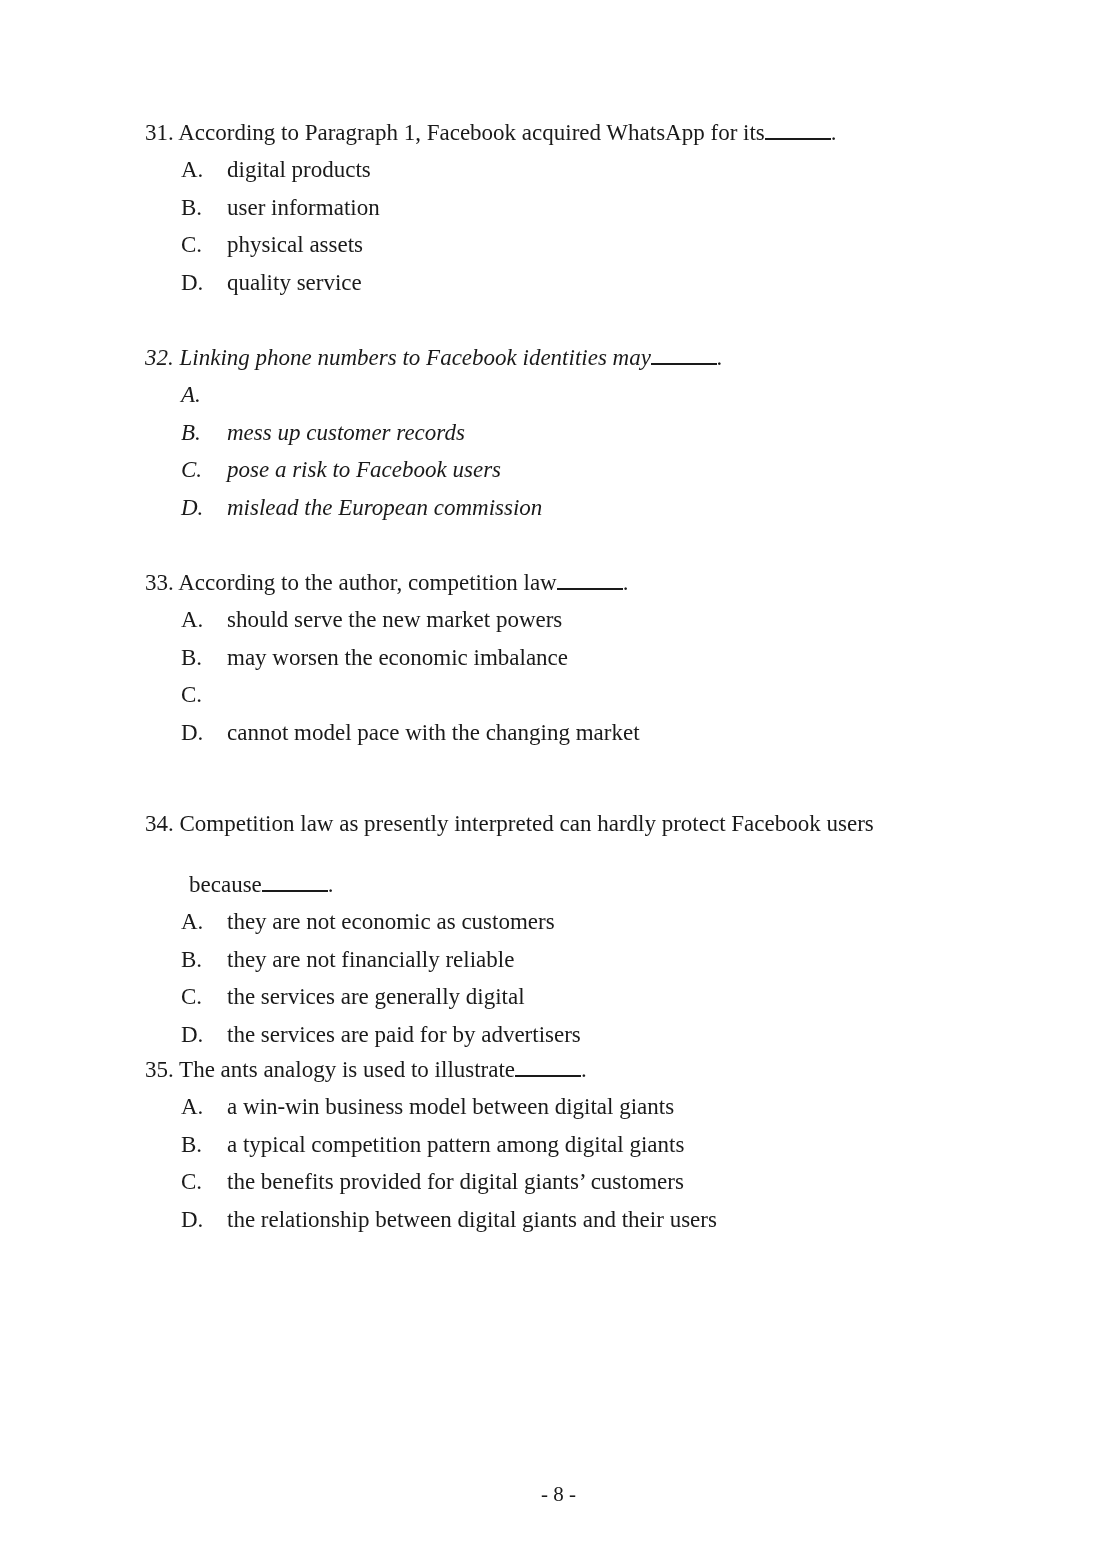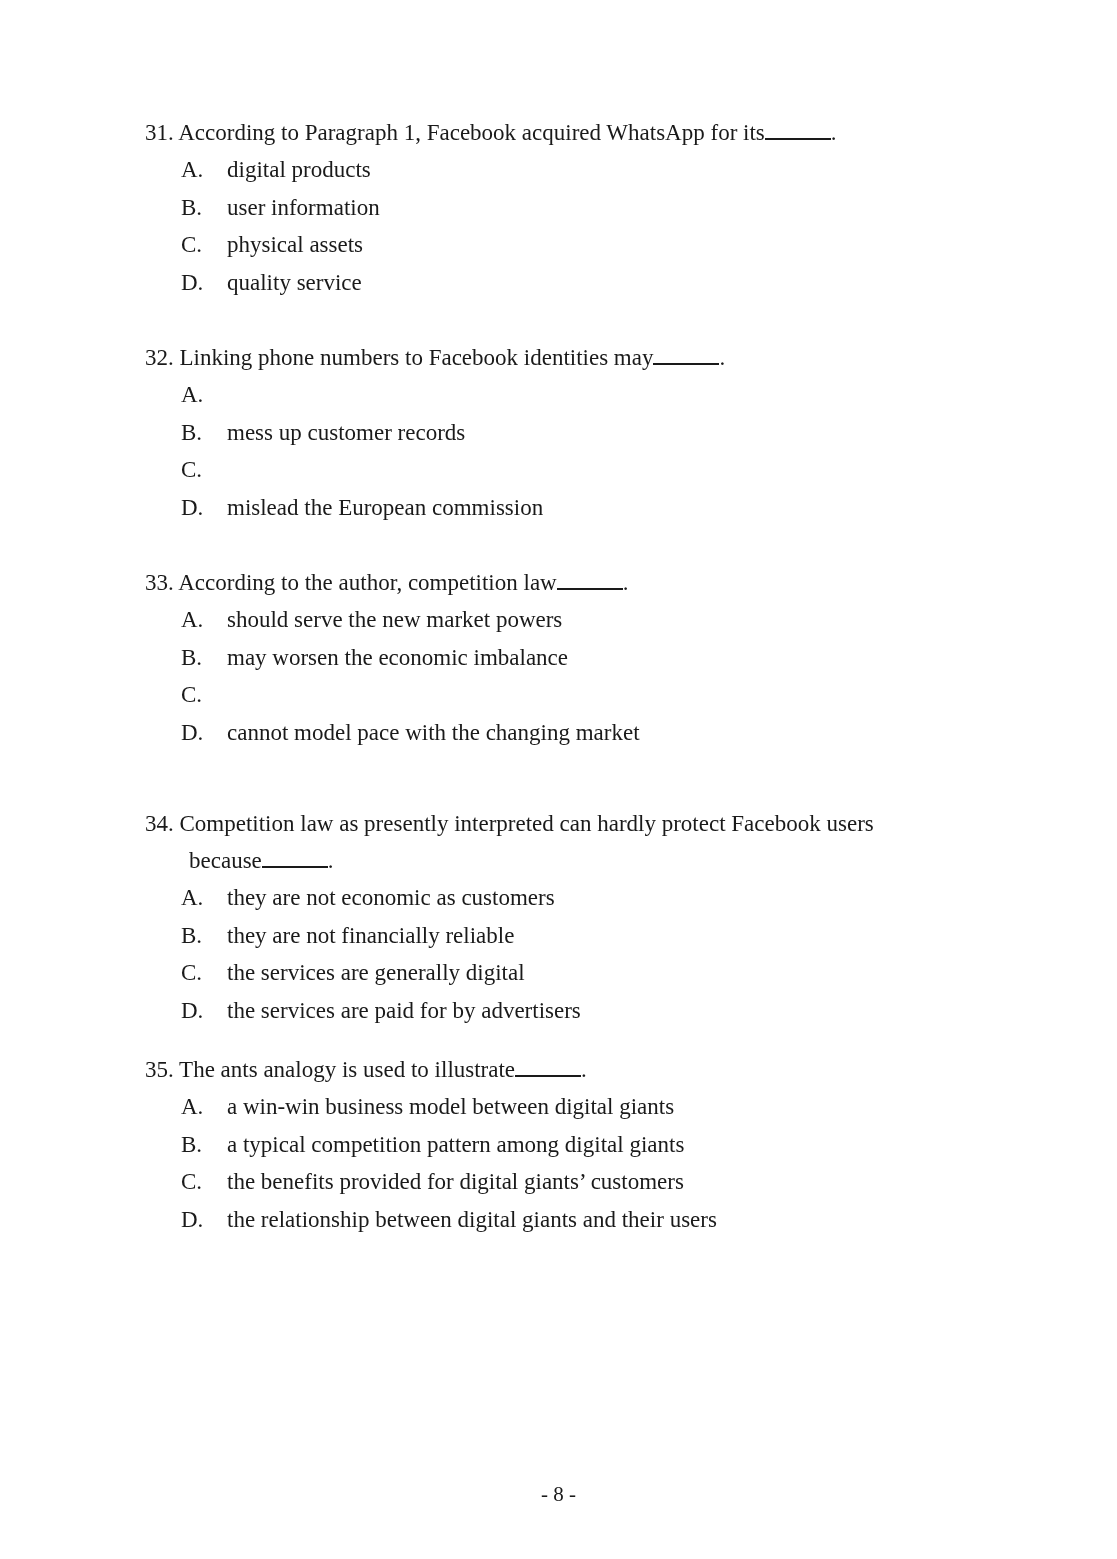--- a/index.html
+++ b/index.html
@@ -5,21 +5,21 @@
   html, body { margin: 0; padding: 0; background: #ffffff; }
   body {
     width: 1117px; height: 1559px; position: relative; overflow: hidden;
     font-family: "Liberation Serif", "DejaVu Serif", serif;
     color: #1a1a1a;
   }
   .page { position: absolute; left: 0; top: 0; width: 922px; height: 1559px; }
   .question { position: absolute; left: 145px; width: 820px; }
   .stem { font-size: 23px; line-height: 37px; white-space: nowrap; }
   .stem .blank { display: inline-block; width: 66px; border-bottom: 2px solid #1a1a1a; height: 18px; vertical-align: baseline; }
-  .stem-cont { padding-left: 44px; }
+  .stem-cont { padding-left: 44px; margin-top: 24px; }
   .option { font-size: 23px; line-height: 37.5px; display: flex; white-space: nowrap; }
   .option .letter { width: 46px; padding-left: 36px; box-sizing: content-box; }
   .page-number { position: absolute; left: 0; width: 1117px; top: 1482px; text-align: center; font-size: 21px; }
 </style>
 </head>
 <body>
 
 <div class="page">
 
   <div class="question" style="top:114px;">
@@ -38,34 +38,35 @@
     <div class="option">
         <span class="letter">C.</span>
         <span>physical assets</span>
       </div>
     <div class="option">
         <span class="letter">D.</span>
         <span>quality service</span>
       </div>
   </div>
 
-  <div class="question" style="top:339px;">
+  <div class="question" style="top:339px;font-style:italic;">
     <div class="stem">
       <span>32.</span>
       <span>Linking phone numbers to Facebook identities may</span><span class="blank"></span><span>.</span>
     </div>
     <div class="option">
         <span class="letter">A.</span>
       </div>
     <div class="option">
         <span class="letter">B.</span>
         <span>mess up customer records</span>
       </div>
     <div class="option">
         <span class="letter">C.</span>
+        <span>pose a risk to Facebook users</span>
       </div>
     <div class="option">
         <span class="letter">D.</span>
         <span>mislead the European commission</span>
       </div>
   </div>
 
   <div class="question" style="top:564px;">
     <div class="stem">
       <span>33.</span>

